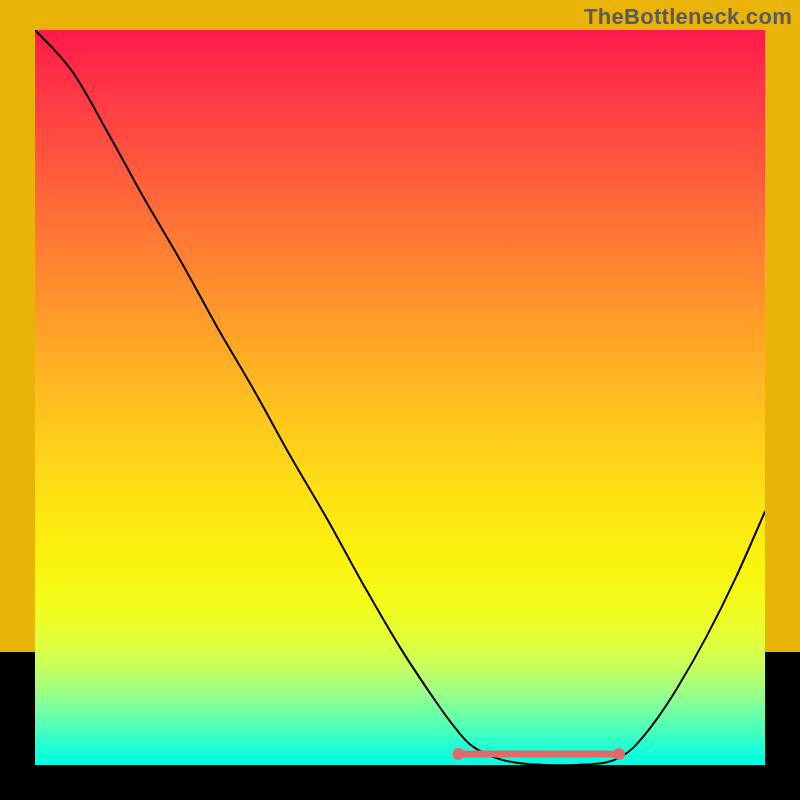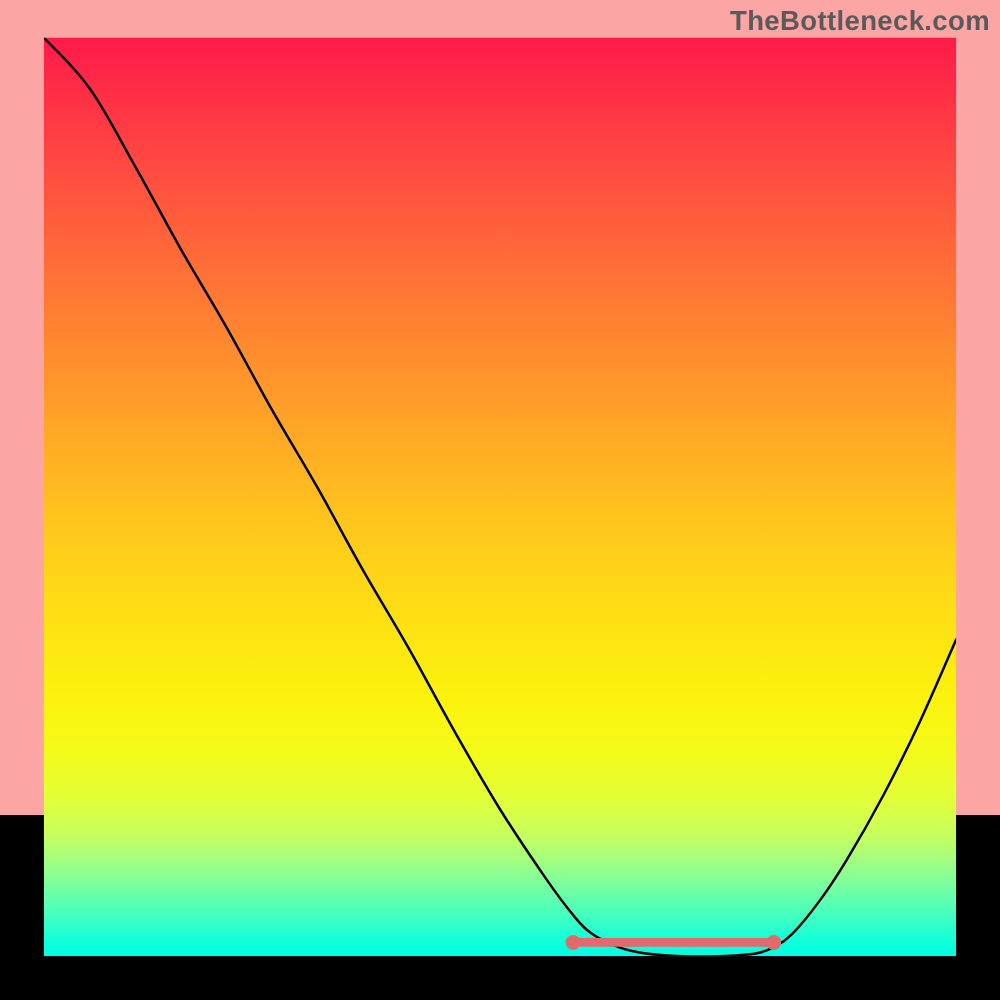--- a/index.html
+++ b/index.html
@@ -7,21 +7,21 @@
     padding: 0;
     width: 800px;
     height: 800px;
     background: #000;
     overflow: hidden;
   }
   .container {
     position: relative;
     width: 800px;
     height: 652px;
-    background: #fca5a5;
+    background: #eab308;
   }
   .watermark {
     position: absolute;
     top: 4px;
     right: 8px;
     font-family: Arial, Helvetica, sans-serif;
     font-size: 22px;
     font-weight: 600;
     color: #5a5a5a;
     z-index: 10;

